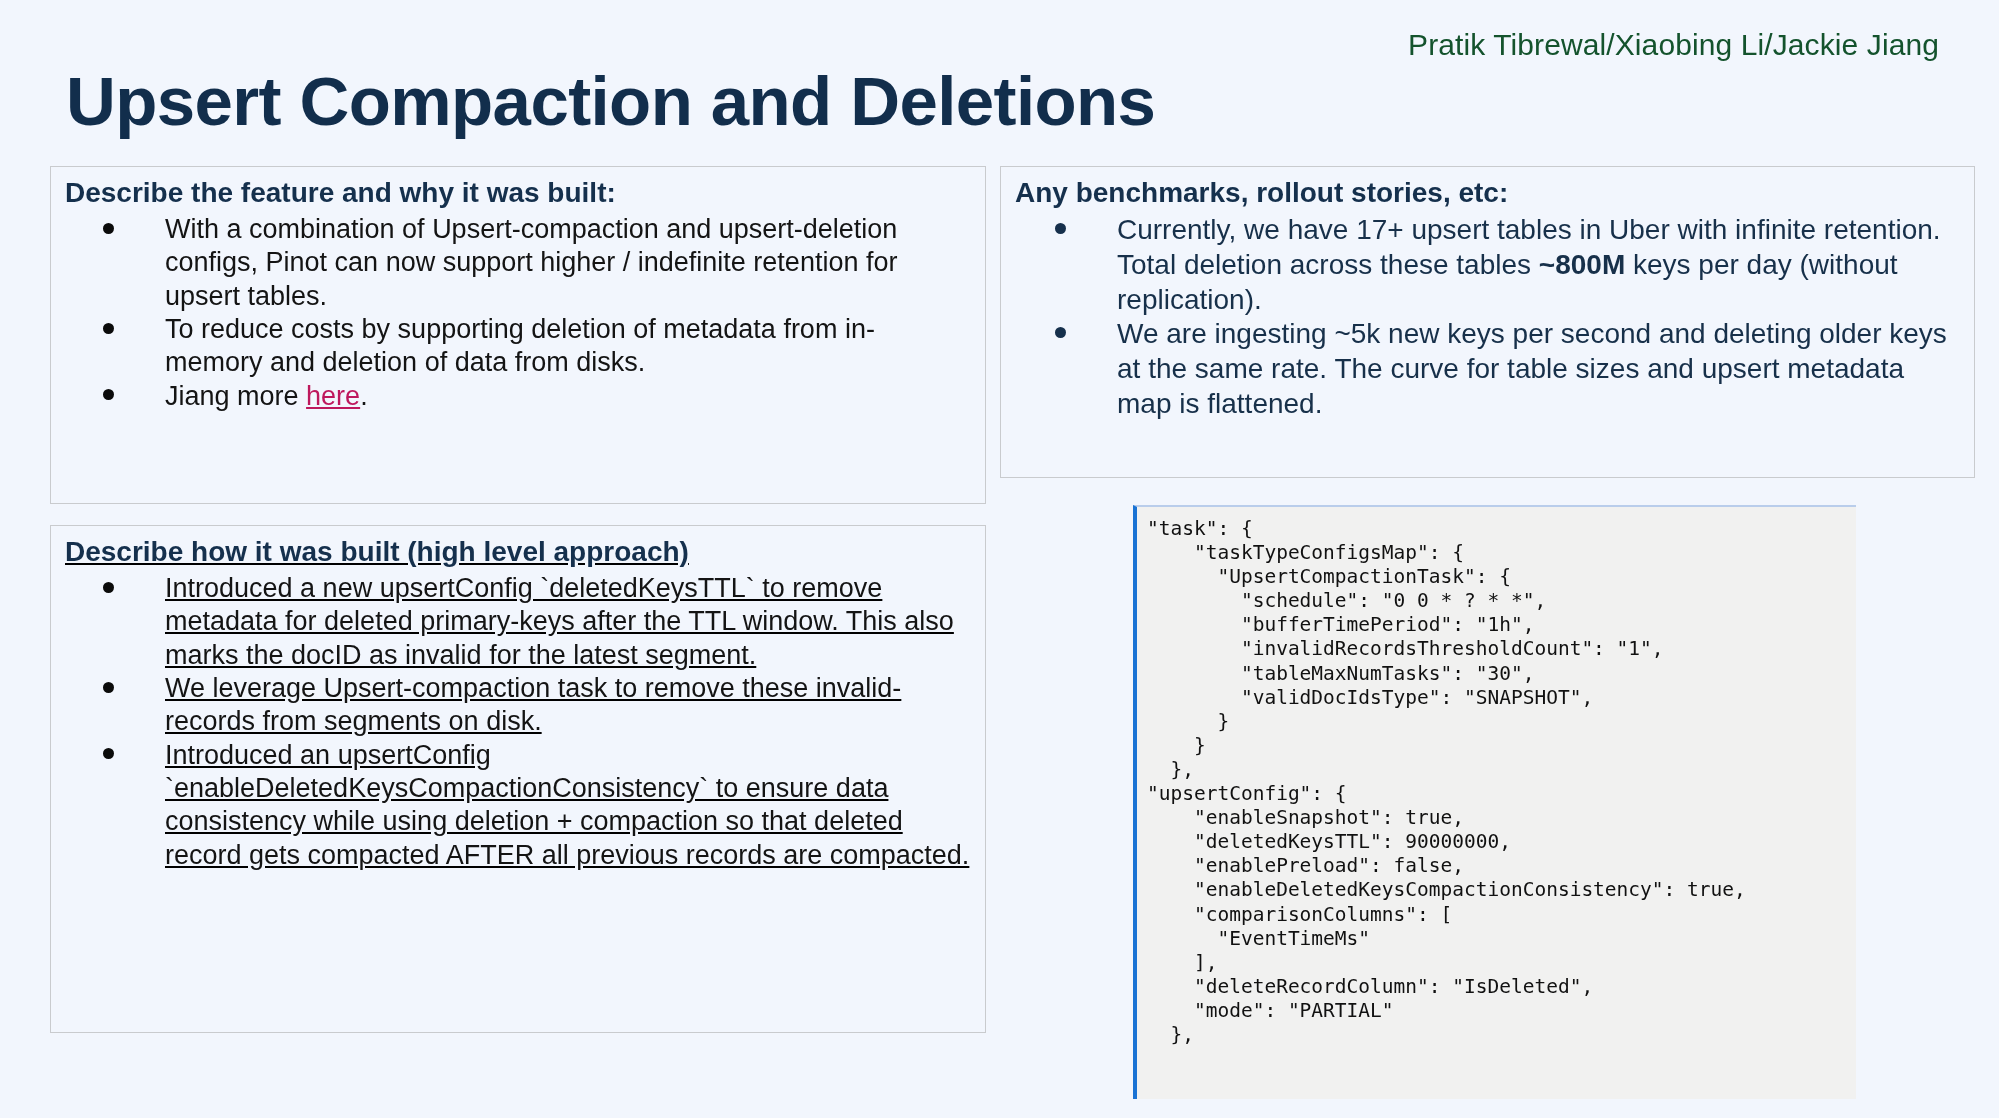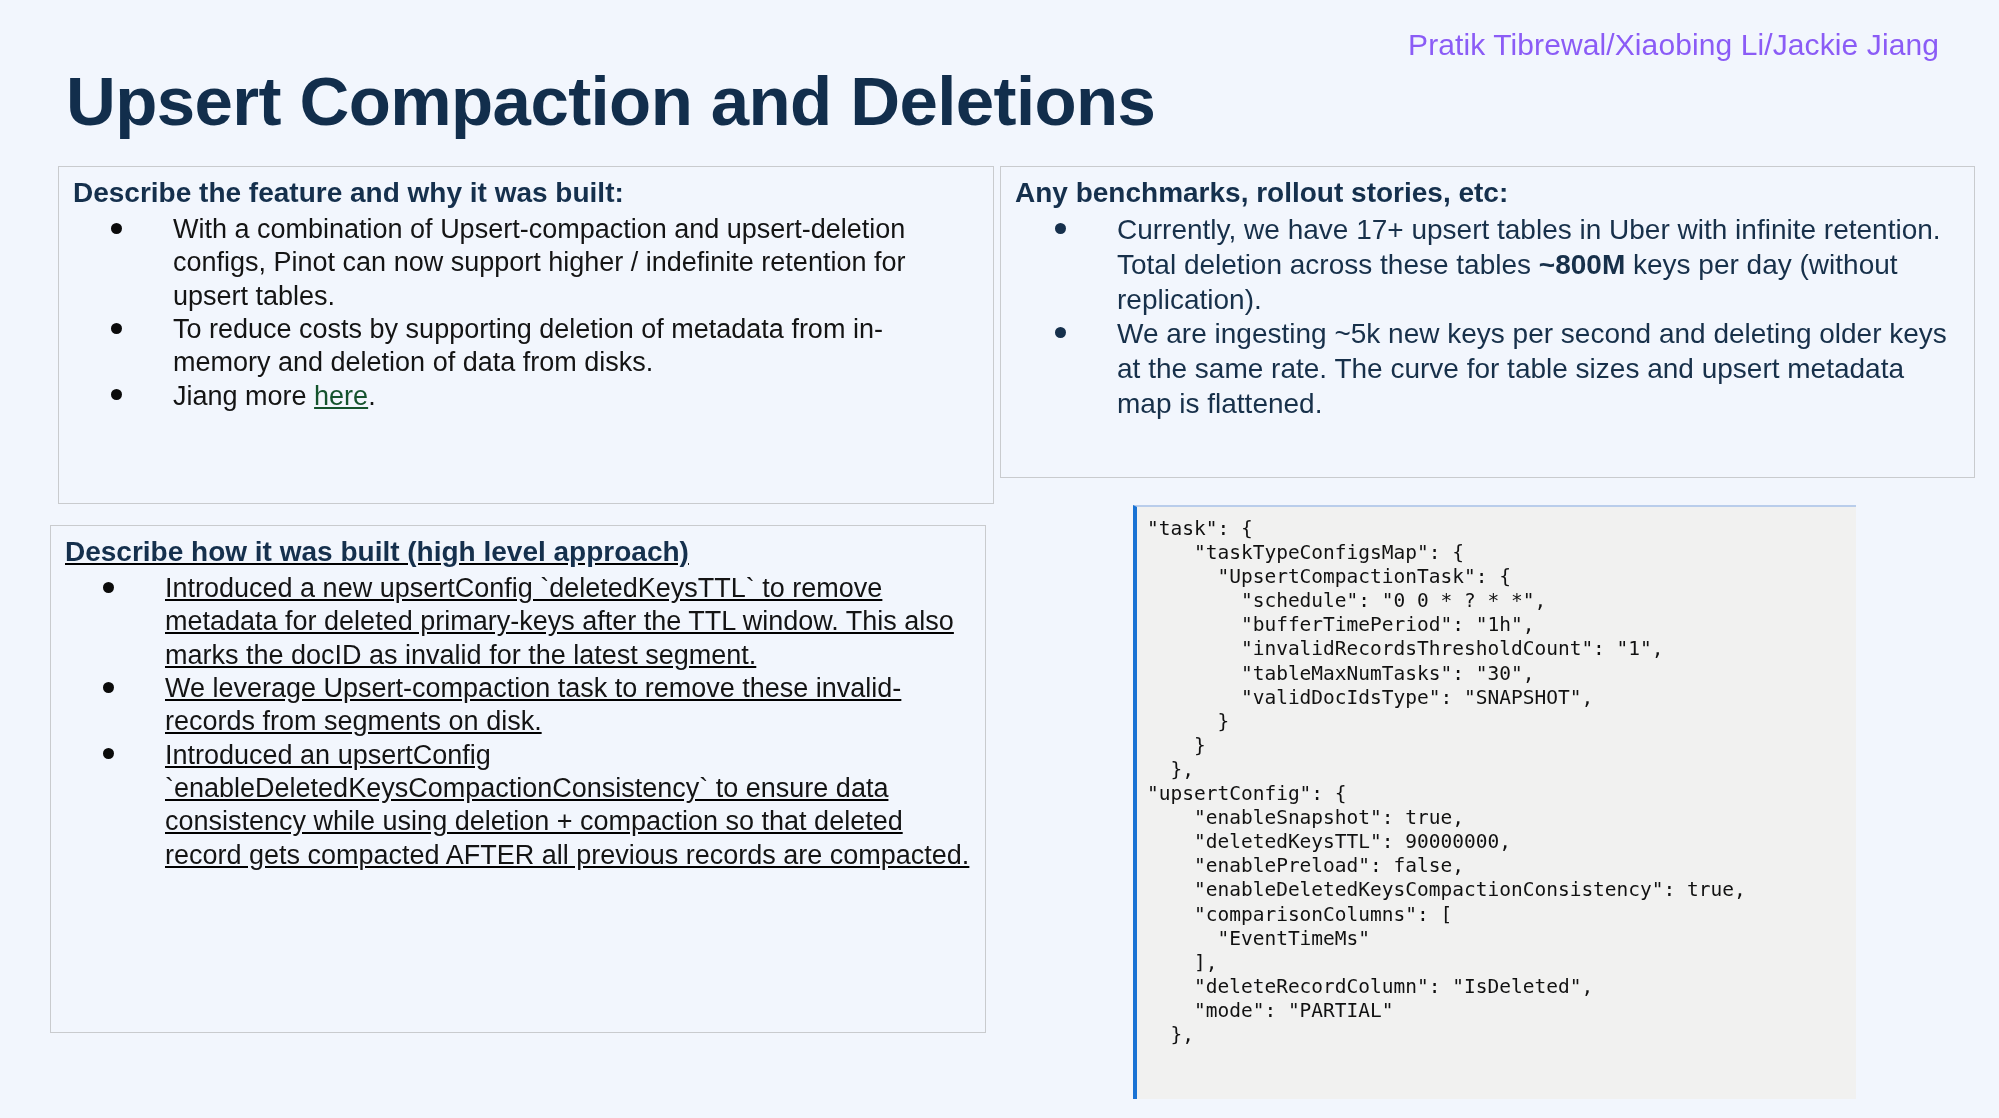--- a/index.html
+++ b/index.html
@@ -14,21 +14,21 @@
     font-family: "Liberation Sans", sans-serif;
     overflow: hidden;
   }
 
   
   .byline {
     position: absolute;
     right: 60px;
     top: 28px;
     font-size: 30px;
-    color: #8b5cf6;
+    color: #14532d;
     letter-spacing: 0.1px;
     white-space: nowrap;
   }
   .deck-title {
     position: absolute;
     left: 66px;
     top: 66px;
     font-size: 69px;
     font-weight: bold;
     color: #122e4c;
@@ -92,26 +92,26 @@
     line-height: 1.245;
     color: #17304a;
   }
   .panel-right ul.bullets > li .dot { background: #16304c; }
   .panel-right ul.bullets > li { padding-left: 102px; }
   .panel-right ul.bullets > li .dot { left: 40px; }
 
   .bold { font-weight: bold; }
 
   a.inline-link {
-    color: #14532d;
+    color: #be185d;
     text-decoration: underline;
   }
 
   
-  #panel-feature  { left: 50px;  top: 166px; width: 936px;  height: 338px; margin-left: 8px; }
+  #panel-feature  { left: 50px;  top: 166px; width: 936px;  height: 338px; }
   #panel-approach { left: 50px;  top: 525px; width: 936px;  height: 508px; text-decoration: underline; }
   #panel-bench    { left: 1000px; top: 166px; width: 975px; height: 312px; }
 
   
   .code-block {
     position: absolute;
     left: 1133px;
     top: 505px;
     width: 723px;
     height: 594px;

